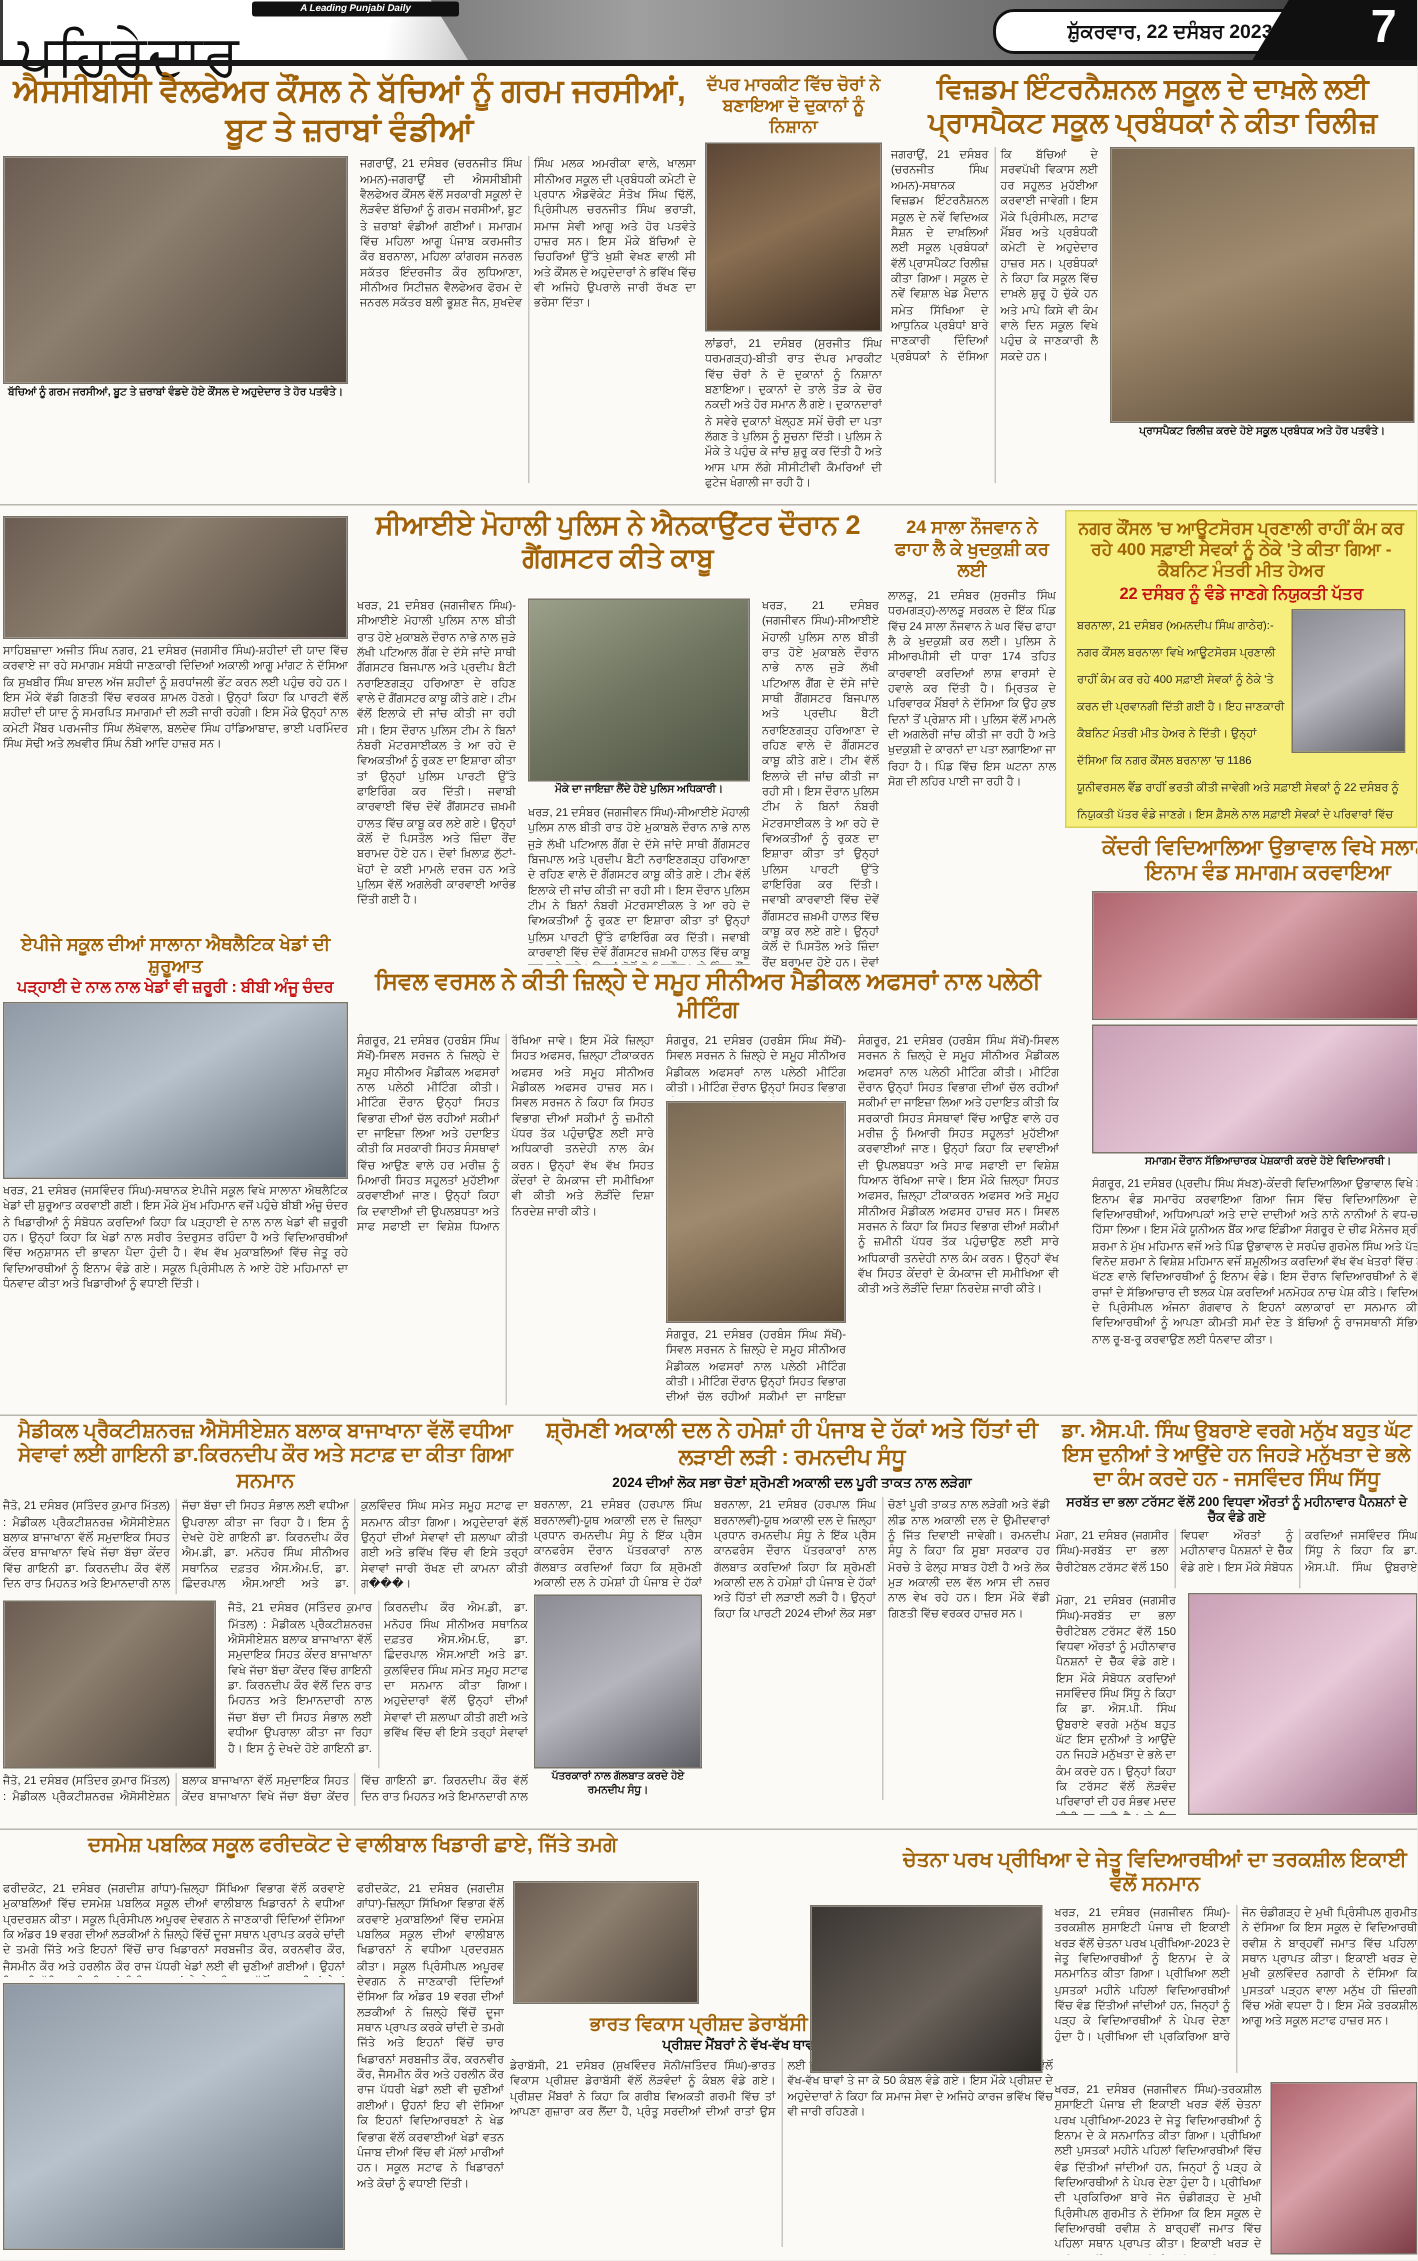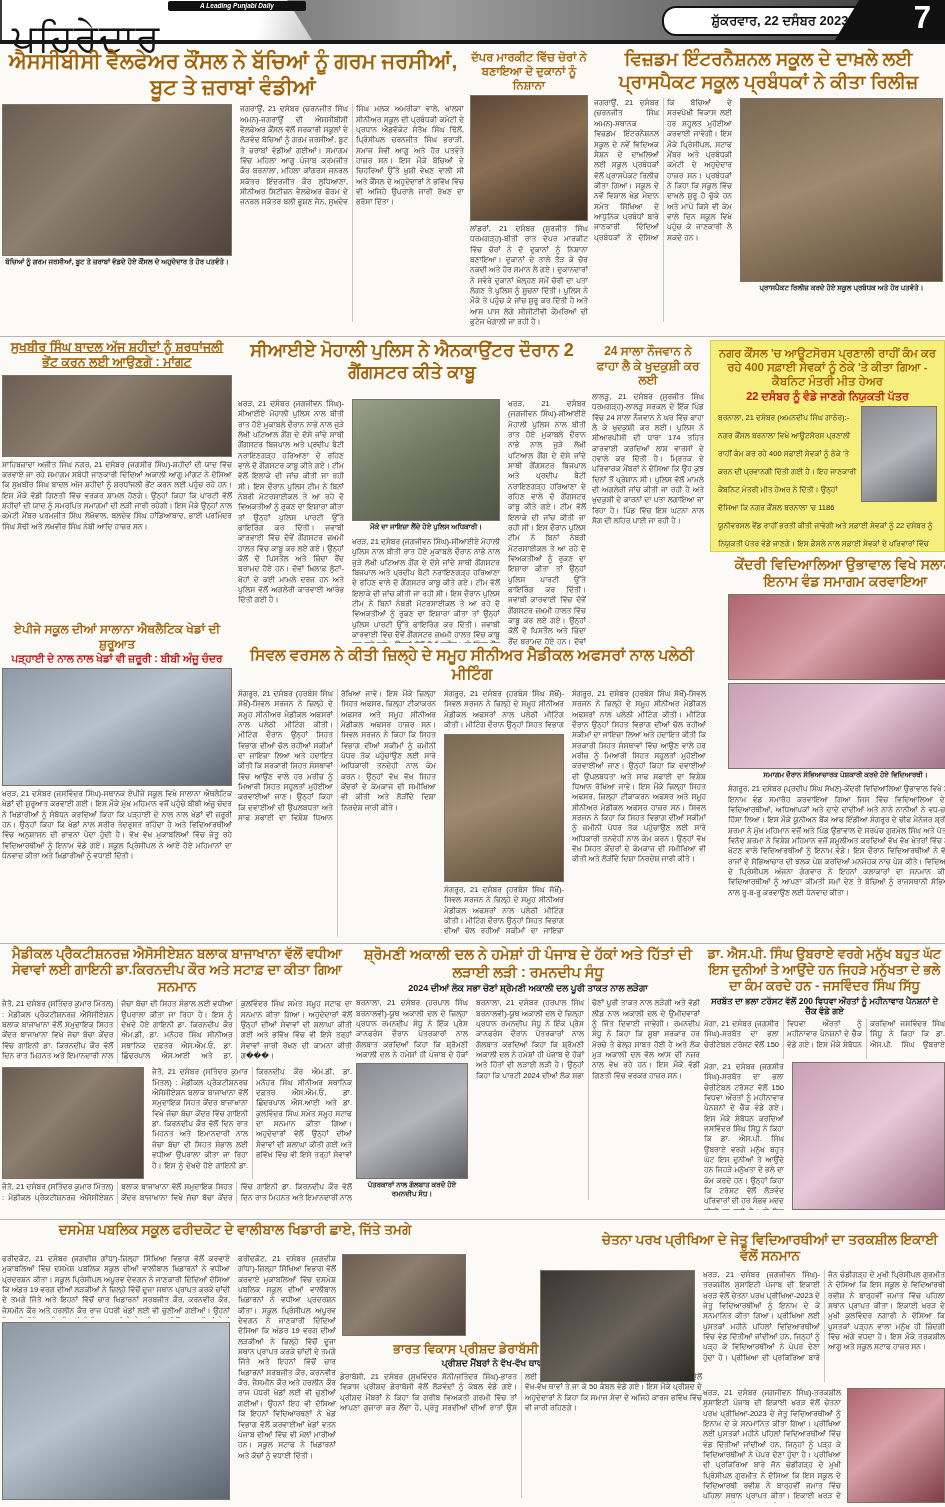--- a/index.html
+++ b/index.html
@@ -79,21 +79,20 @@
       <div style="width:203px;margin-left:8px;">
         <div class="photo ph-indoor" style="width:203px;height:184px;"></div>
         <div class="caption" style="height:36px;">ਪ੍ਰਾਸਪੈਕਟ ਰਿਲੀਜ਼ ਕਰਦੇ ਹੋਏ ਸਕੂਲ ਪ੍ਰਬੰਧਕ ਅਤੇ ਹੋਰ ਪਤਵੰਤੇ।</div>
       </div>
     </div>
   </section>
 
   <div class="abs sep" style="left:0;top:336px;width:945px;"></div>
 
   <section class="abs" style="left:2px;top:340px;width:230px;height:278px;">
-    <h2 class="hl" style="margin:0;font-size:12.5px;text-decoration:underline;"><span>ਸੁਖਬੀਰ ਸਿੰਘ ਬਾਦਲ ਅੱਜ ਸ਼ਹੀਦਾਂ ਨੂੰ ਸ਼ਰਧਾਂਜਲੀ ਭੇਂਟ ਕਰਨ ਲਈ ਆਉਣਗੇ : ਮਾਂਗਟ</span></h2>
     <div class="photo ph-crowd" style="width:230px;height:82px;margin-top:4px;"></div>
     <div class="body-txt" style="width:230px;height:152px;margin-top:3px;">ਸਾਹਿਬਜ਼ਾਦਾ ਅਜੀਤ ਸਿੰਘ ਨਗਰ, 21 ਦਸੰਬਰ (ਜਗਸੀਰ ਸਿੰਘ)-ਸ਼ਹੀਦਾਂ ਦੀ ਯਾਦ ਵਿੱਚ ਕਰਵਾਏ ਜਾ ਰਹੇ ਸਮਾਗਮ ਸਬੰਧੀ ਜਾਣਕਾਰੀ ਦਿੰਦਿਆਂ ਅਕਾਲੀ ਆਗੂ ਮਾਂਗਟ ਨੇ ਦੱਸਿਆ ਕਿ ਸੁਖਬੀਰ ਸਿੰਘ ਬਾਦਲ ਅੱਜ ਸ਼ਹੀਦਾਂ ਨੂੰ ਸ਼ਰਧਾਂਜਲੀ ਭੇਂਟ ਕਰਨ ਲਈ ਪਹੁੰਚ ਰਹੇ ਹਨ। ਇਸ ਮੌਕੇ ਵੱਡੀ ਗਿਣਤੀ ਵਿੱਚ ਵਰਕਰ ਸ਼ਾਮਲ ਹੋਣਗੇ। ਉਨ੍ਹਾਂ ਕਿਹਾ ਕਿ ਪਾਰਟੀ ਵੱਲੋਂ ਸ਼ਹੀਦਾਂ ਦੀ ਯਾਦ ਨੂੰ ਸਮਰਪਿਤ ਸਮਾਗਮਾਂ ਦੀ ਲੜੀ ਜਾਰੀ ਰਹੇਗੀ। ਇਸ ਮੌਕੇ ਉਨ੍ਹਾਂ ਨਾਲ ਕਮੇਟੀ ਮੈਂਬਰ ਪਰਮਜੀਤ ਸਿੰਘ ਲੱਖੋਵਾਲ, ਬਲਦੇਵ ਸਿੰਘ ਹਾਂਡਿਆਬਾਦ, ਭਾਈ ਪਰਮਿੰਦਰ ਸਿੰਘ ਸੋਢੀ ਅਤੇ ਲਖਵੀਰ ਸਿੰਘ ਨੰਬੀ ਆਦਿ ਹਾਜ਼ਰ ਸਨ।</div>
   </section>
 
   <section class="abs" style="left:238px;top:340px;width:348px;height:300px;">
     <h2 class="hl" style="margin:0;font-size:18px;">ਸੀਆਈਏ ਮੋਹਾਲੀ ਪੁਲਿਸ ਨੇ ਐਨਕਾਉਂਟਰ ਦੌਰਾਨ 2 ਗੈਂਗਸਟਰ ਕੀਤੇ ਕਾਬੂ</h2>
     <div class="row" style="margin-top:15px;">
       <div class="body-txt" style="width:106px;height:246px;">ਖਰੜ, 21 ਦਸੰਬਰ (ਜਗਜੀਵਨ ਸਿੰਘ)-ਸੀਆਈਏ ਮੋਹਾਲੀ ਪੁਲਿਸ ਨਾਲ ਬੀਤੀ ਰਾਤ ਹੋਏ ਮੁਕਾਬਲੇ ਦੌਰਾਨ ਨਾਭੇ ਨਾਲ ਜੁੜੇ ਲੱਖੀ ਪਟਿਆਲ ਗੈਂਗ ਦੇ ਦੱਸੇ ਜਾਂਦੇ ਸਾਥੀ ਗੈਂਗਸਟਰ ਬਿਜਪਾਲ ਅਤੇ ਪ੍ਰਦੀਪ ਬੈਟੀ ਨਰਾਇਣਗੜ੍ਹ ਹਰਿਆਣਾ ਦੇ ਰਹਿਣ ਵਾਲੇ ਦੋ ਗੈਂਗਸਟਰ ਕਾਬੂ ਕੀਤੇ ਗਏ। ਟੀਮ ਵੱਲੋਂ ਇਲਾਕੇ ਦੀ ਜਾਂਚ ਕੀਤੀ ਜਾ ਰਹੀ ਸੀ। ਇਸ ਦੌਰਾਨ ਪੁਲਿਸ ਟੀਮ ਨੇ ਬਿਨਾਂ ਨੰਬਰੀ ਮੋਟਰਸਾਈਕਲ ਤੇ ਆ ਰਹੇ ਦੋ ਵਿਅਕਤੀਆਂ ਨੂੰ ਰੁਕਣ ਦਾ ਇਸ਼ਾਰਾ ਕੀਤਾ ਤਾਂ ਉਨ੍ਹਾਂ ਪੁਲਿਸ ਪਾਰਟੀ ਉੱਤੇ ਫਾਇਰਿੰਗ ਕਰ ਦਿੱਤੀ। ਜਵਾਬੀ ਕਾਰਵਾਈ ਵਿੱਚ ਦੋਵੇਂ ਗੈਂਗਸਟਰ ਜ਼ਖ਼ਮੀ ਹਾਲਤ ਵਿੱਚ ਕਾਬੂ ਕਰ ਲਏ ਗਏ। ਉਨ੍ਹਾਂ ਕੋਲੋਂ ਦੋ ਪਿਸਤੌਲ ਅਤੇ ਜ਼ਿੰਦਾ ਰੌਂਦ ਬਰਾਮਦ ਹੋਏ ਹਨ। ਦੋਵਾਂ ਖ਼ਿਲਾਫ਼ ਲੁੱਟਾਂ-ਖੋਹਾਂ ਦੇ ਕਈ ਮਾਮਲੇ ਦਰਜ ਹਨ ਅਤੇ ਪੁਲਿਸ ਵੱਲੋਂ ਅਗਲੇਰੀ ਕਾਰਵਾਈ ਆਰੰਭ ਦਿੱਤੀ ਗਈ ਹੈ।</div>
       <div style="width:148px;margin-left:8px;">
         <div class="photo ph-field" style="width:148px;height:122px;"></div>

